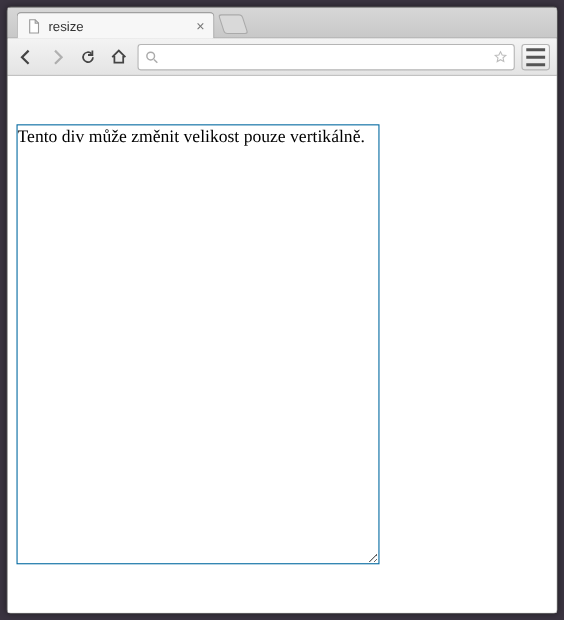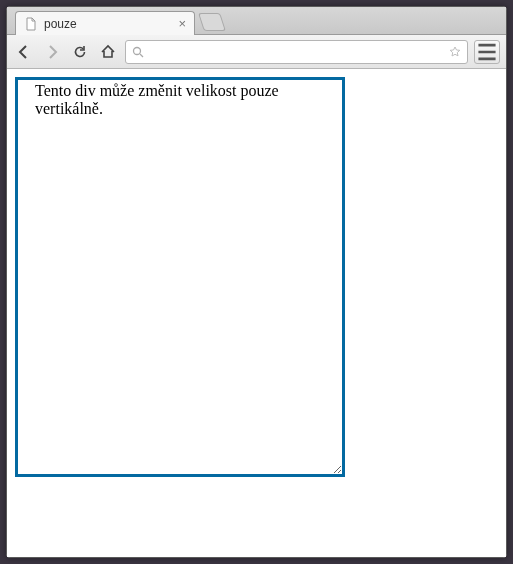--- a/index.html
+++ b/index.html
@@ -145,42 +145,43 @@
 }
 .content {
   flex: 1;
   background: #fff;
   padding: 8px;
   overflow: auto;
 }
 .resizable {
   width: 330px;
   height: 400px;
-  border: 3px solid #0369a1;
-  padding: 2px 17px;
+  border: 1px solid #0369a1;
+  padding: 2px 0;
   font-family: "Times New Roman", serif;
   font-size: 16px;
   color: #000;
   resize: vertical;
   overflow: auto;
+  margin-top: 36px;
 }
 </style>
 </head>
 <body>
 
 <div class="window">
 
 
   <div class="tabstrip">
     <div class="tab">
       <svg class="favicon" viewBox="0 0 14 14">
         <path d="M3 1 h5 l3 3 v9 h-8 z" fill="#fff" stroke="#999" stroke-width="1"></path>
         <path d="M8 1 v3 h3" fill="none" stroke="#999" stroke-width="1"></path>
       </svg>
-      <span class="tab-title">pouze</span>
+      <span class="tab-title">resize</span>
       <span class="tab-close">×</span>
     </div>
     <div class="newtab"></div>
   </div>
 
   <div class="toolbar">
     <div class="tb-btn">
       <svg viewBox="0 0 16 16">
           <path d="M10 2 L4 8 L10 14" fill="none" stroke="#444" stroke-width="2"></path>
         </svg>

